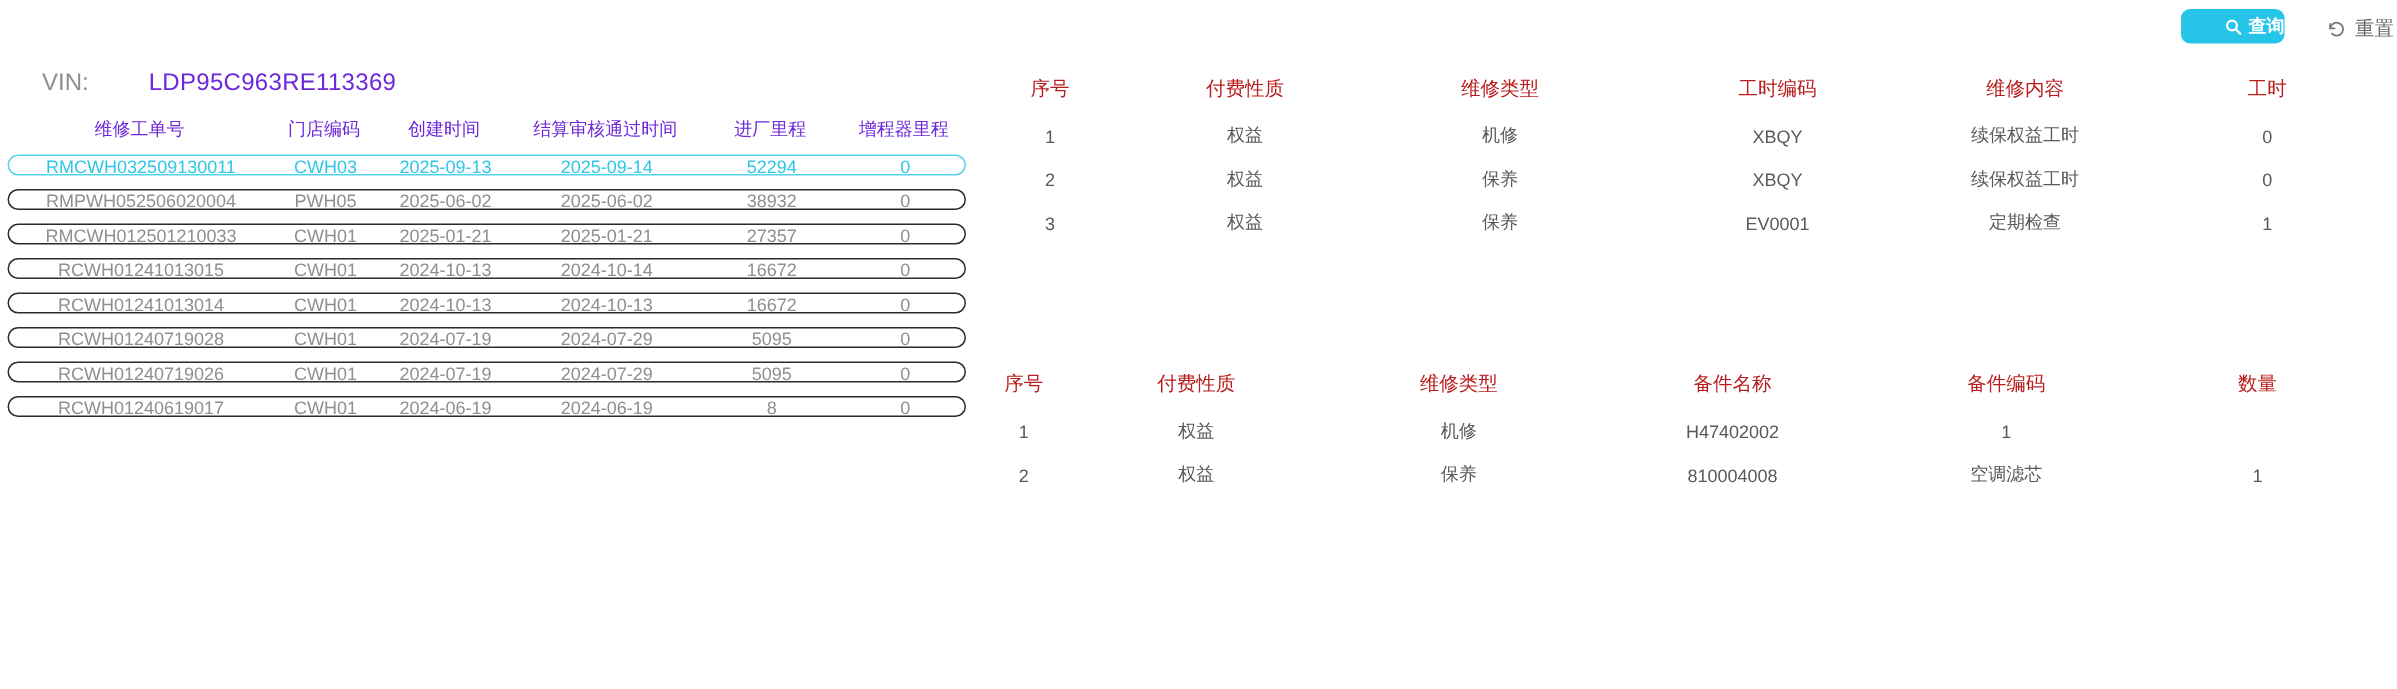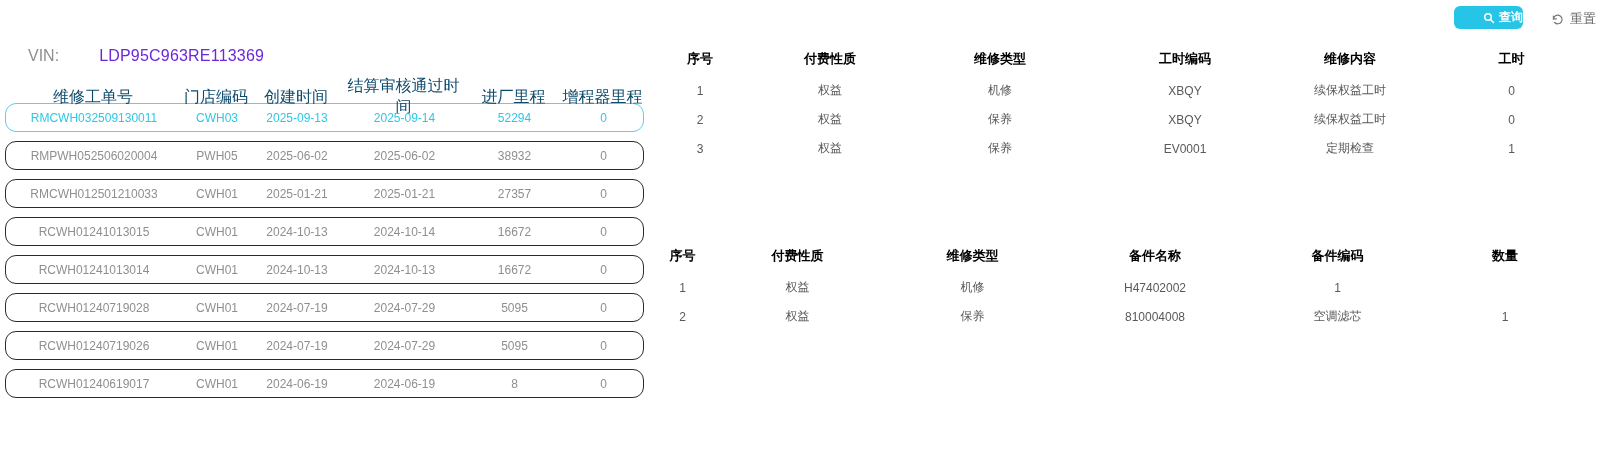--- a/index.html
+++ b/index.html
@@ -38,33 +38,33 @@
   }
   .vin-value { margin-left: 40px; color: #6d28d9; letter-spacing: .2px; }
 
   
   .orders { position: absolute; left: 5px; top: 76px; width: 639px; }
   .ogrid {
     display: grid;
     grid-template-columns: 176px 70px 90px 125px 95px 83px;
     align-items: center; text-align: center;
   }
-  .orders-header { height: 20px; margin-bottom: 7px; color: #0c4a6e; font-size: 16px; }
+  .orders-header { height: 20px; margin-bottom: 7px; color: #6d28d9; font-size: 12px; }
   .order-row {
-    height: 29px; margin-bottom: 9px;
+    height: 14px; margin-bottom: 9px;
     border: 1px solid var(--rowborder, #2b2b2b); border-radius: 11px;
     color: #8f8f8f; font-size: 12px; cursor: pointer; background: #fff;
   }
   .order-row.selected {
     border: 1px solid var(--selborder, #55d2ec);
     color: var(--selected, #2ec7e6);
   }
 
   
-  .rt-header { font-weight: bold; color: #000000; font-size: 13px; height: 22px; margin-bottom: 6px; }
+  .rt-header { font-weight: normal; color: #b91c1c; font-size: 13px; height: 22px; margin-bottom: 6px; }
   .rt-row { height: 29px; color: #595959; font-size: 12px; }
 
   .labor { position: absolute; left: 645px; top: 48px; width: 953px; }
   .lgrid {
     display: grid;
     grid-template-columns: 110px 150px 190px 180px 150px 173px;
     align-items: center; text-align: center;
   }
 
   .parts { position: absolute; left: 645px; top: 245px; width: 930px; }

